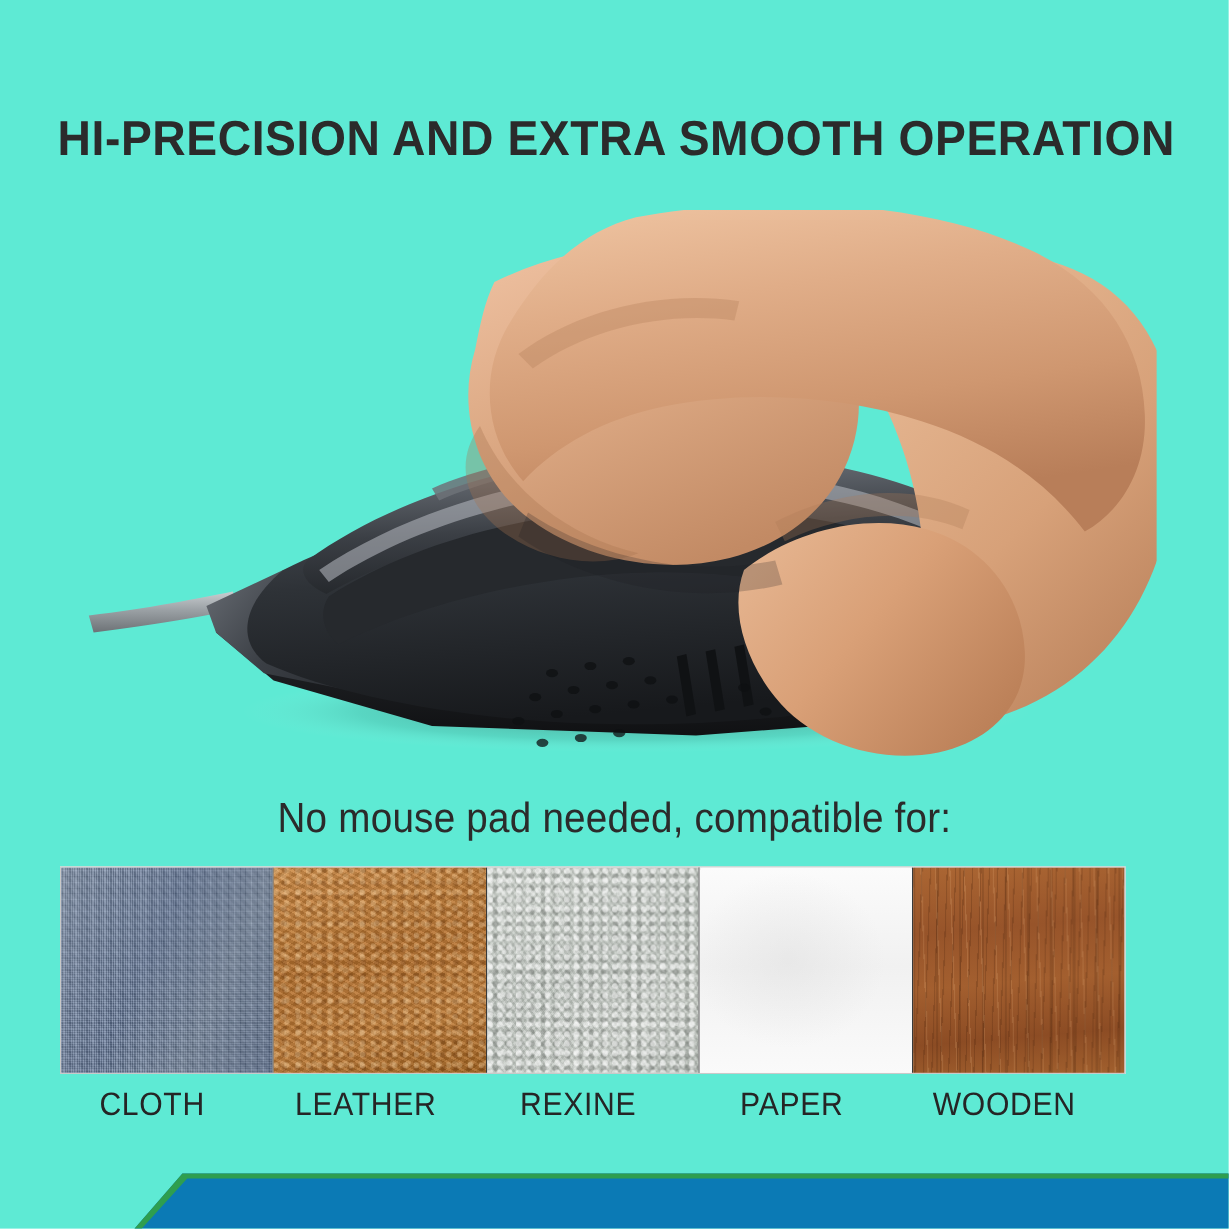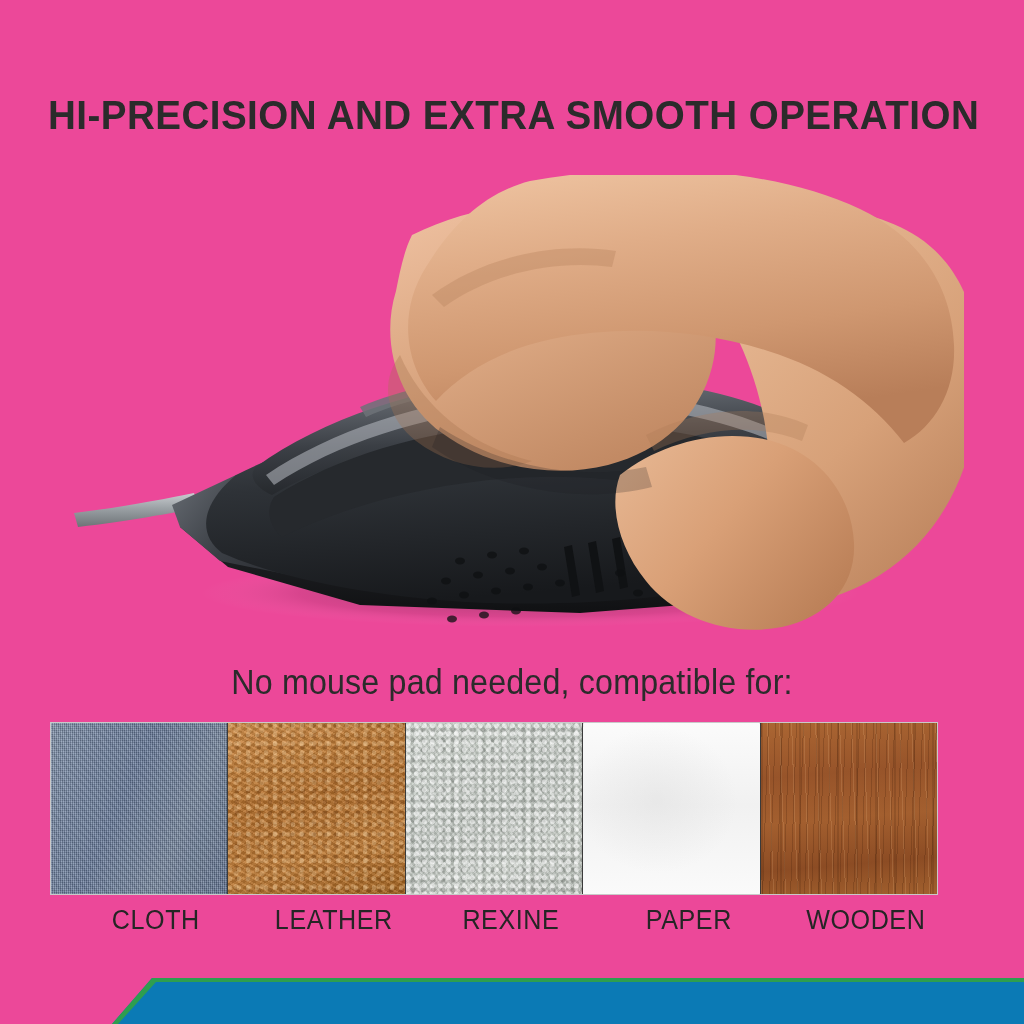--- a/index.html
+++ b/index.html
@@ -10,21 +10,21 @@
   body {
     width: 1024px;
     height: 1024px;
     overflow: hidden;
     font-family: "Liberation Sans", sans-serif;
     position: relative;
   }
   .page {
     position: absolute;
     inset: 0;
-    background: #ec4899;
+    background: #5eead4;
   }
 
   
   .headline {
     position: absolute;
     left: 48px;
     top: 92px;
     width: 928px;
     font-family: "Liberation Sans", sans-serif;
     font-size: 41px;
@@ -136,21 +136,21 @@
     background-image:
       repeating-linear-gradient(92deg, rgba(60,25,5,0.22) 0 1px, rgba(0,0,0,0) 1px 7px),
       repeating-linear-gradient(88deg, rgba(255,205,150,0.16) 0 1px, rgba(0,0,0,0) 1px 12px),
       repeating-linear-gradient(90deg, rgba(40,15,0,0.14) 0 2px, rgba(0,0,0,0) 2px 19px),
       linear-gradient(175deg, #ab6633 0%, #97542a 30%, #a35f2f 55%, #8c4c24 80%, #a1602e 100%);
   }
 
   
   .swatch-labels {
     position: absolute;
-    left: 67px;
+    left: 38px;
     top: 905px;
     width: 888px;
     height: 42px;
     display: flex;
   }
   .swatch-label {
     flex: 1 1 0;
     text-align: center;
     font-family: "Liberation Sans", sans-serif;
     font-size: 27px;

